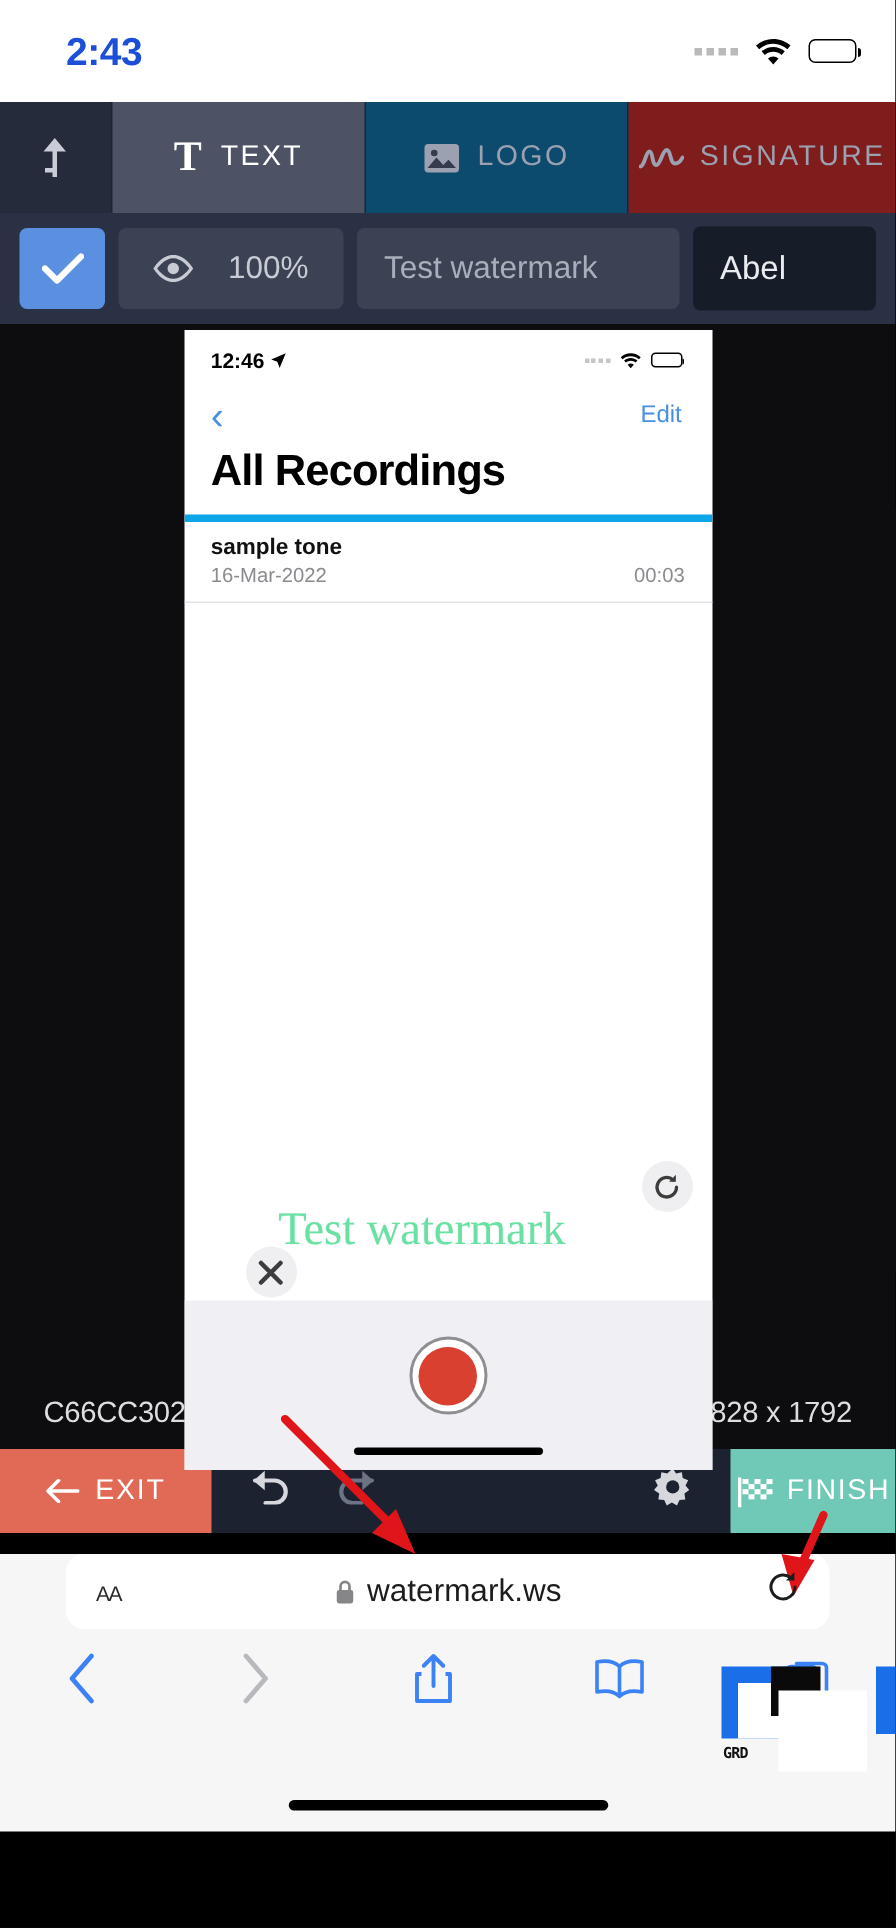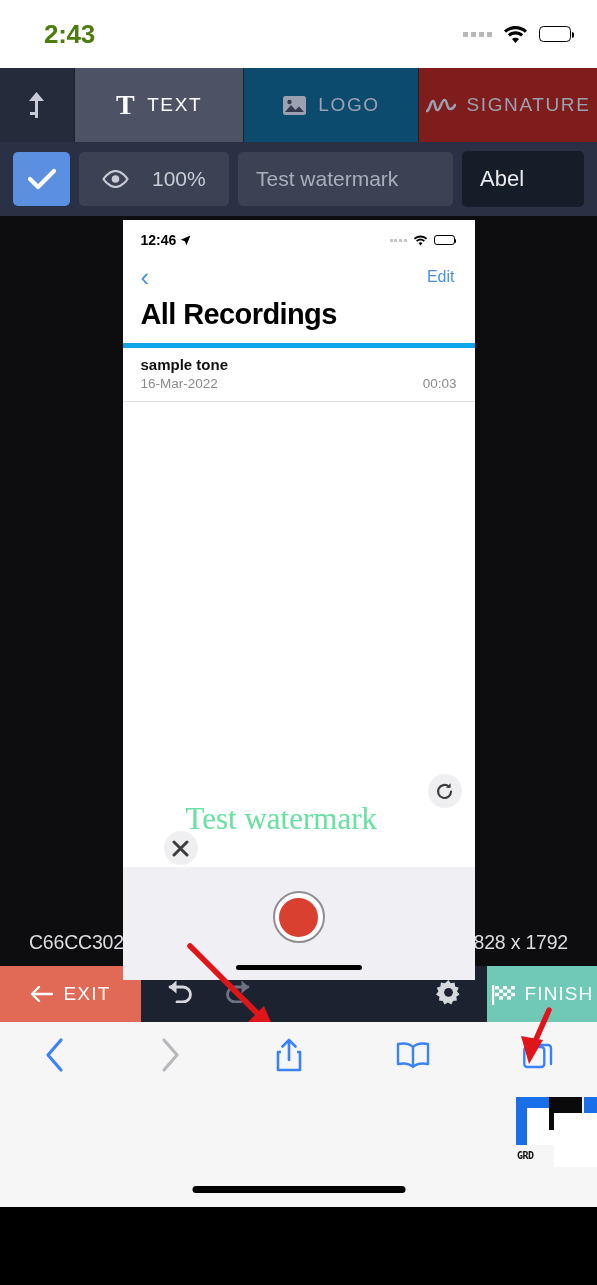--- a/index.html
+++ b/index.html
@@ -10,21 +10,21 @@
     overflow:hidden;
     position:relative;
   }
 
   
   .statusbar {
     height:68px; background:#ffffff;
     display:flex; align-items:center; justify-content:space-between;
     padding:0 26px 0 44px;
   }
-  .sb-time { font-size:26px; font-weight:700; color:#4d7c0f; letter-spacing:-0.3px; }
+  .sb-time { font-size:26px; font-weight:700; color:#1d4ed8; letter-spacing:-0.3px; }
   .sb-right { display:flex; align-items:center; gap:11px; }
   .sb-dots { display:flex; gap:3px; }
   .sb-dots i { width:5px; height:5px; background:#b9b9b9; display:block; }
   .wifi { position:relative; width:25px; height:19px; }
   .wifi svg { display:block; }
   .batt {
     width:32px; height:16px; border:1.6px solid #000; border-radius:4.5px;
     position:relative; padding:1.6px; background:#fff;
   }
   .batt .lvl { height:100%; width:42%; background:#f5c518; border-radius:2px; }
@@ -173,21 +173,21 @@
   .reload { margin-left:auto; color:#1c1c1e; font-size:21px; z-index:2; }
   .s-toolbar {
     display:flex; align-items:center; justify-content:space-between;
     padding:8px 44px 0; height:62px;
   }
   .s-toolbar .icn { color:#3b82f6; }
   .s-toolbar .icn.dis { color:#b7b9bd; }
   .s-home { position:absolute; left:50%; bottom:14px; transform:translateX(-50%); width:213px; height:7px; border-radius:4px; background:#000; }
 
   
-  .logo-ov { position:absolute; right:0; bottom:40px; width:81px; height:70px; }
+  .logo-ov { position:absolute; right:0; bottom:40px; width:116px; height:70px; }
   .logo-blue { position:absolute; left:0; top:0; width:48px; height:48px; background:#1a6fe8; }
   .logo-blue:after { content:""; position:absolute; left:11px; top:11px; width:37px; height:37px; background:#fff; }
   .logo-dark { position:absolute; left:33px; top:0; width:33px; height:33px; background:#0a0a0a; }
   .logo-bar { position:absolute; right:0; top:0; width:13px; height:45px; background:#1a6fe8; }
   .logo-white { position:absolute; left:38px; top:16px; width:59px; height:54px; background:#fff; }
   .logo-txt { position:absolute; left:1px; bottom:6px; font-size:10px; font-weight:700; color:#111; letter-spacing:-0.5px; font-family:"DejaVu Sans Mono", monospace; }
 </style>
 </head>
 <body>
 
@@ -374,20 +374,36 @@
           <rect x="20" y="8.8" width="4" height="3.4"></rect>
         <rect x="8" y="12.2" width="4" height="3.4"></rect>
           <rect x="16" y="12.2" width="4" height="3.4"></rect>
       </g>
     </svg>
     <span>FINISH</span>
   </div>
 </div>
 
 <div class="safari">
+  <div class="urlbar">
+    <span class="aa"><small>AA</small></span>
+    <span class="url-center">
+      <svg width="14" height="17" viewBox="0 0 14 17">
+          <rect x="1.5" y="7" width="11" height="9" rx="1.6" fill="#868688"></rect>
+          <path d="M4 7V4.6a3 3 0 0 1 6 0V7" stroke="#868688" stroke-width="1.8" fill="none"></path>
+        </svg>
+      <span>watermark.ws</span>
+    </span>
+    <span class="reload">
+      <svg width="22" height="22" viewBox="0 0 22 22">
+          <path d="M19 11a8 8 0 1 1-2.8-6.1" stroke="#1c1c1e" stroke-width="2" fill="none" stroke-linecap="round"></path>
+          <path d="M18.6 1v5.6h-5.6z" fill="#1c1c1e"></path>
+        </svg>
+    </span>
+  </div>
 
   <div class="s-toolbar">
     <span class="icn">
       <svg width="22" height="36" viewBox="0 0 22 36">
           <path d="M17 3L4 18l13 15" stroke="#3b82f6" stroke-width="3.2" fill="none" stroke-linecap="round" stroke-linejoin="round"></path>
         </svg>
     </span>
     <span class="icn dis">
       <svg width="22" height="36" viewBox="0 0 22 36">
           <path d="M5 3l13 15L5 33" stroke="#b7b9bd" stroke-width="3.2" fill="none" stroke-linecap="round" stroke-linejoin="round"></path>

